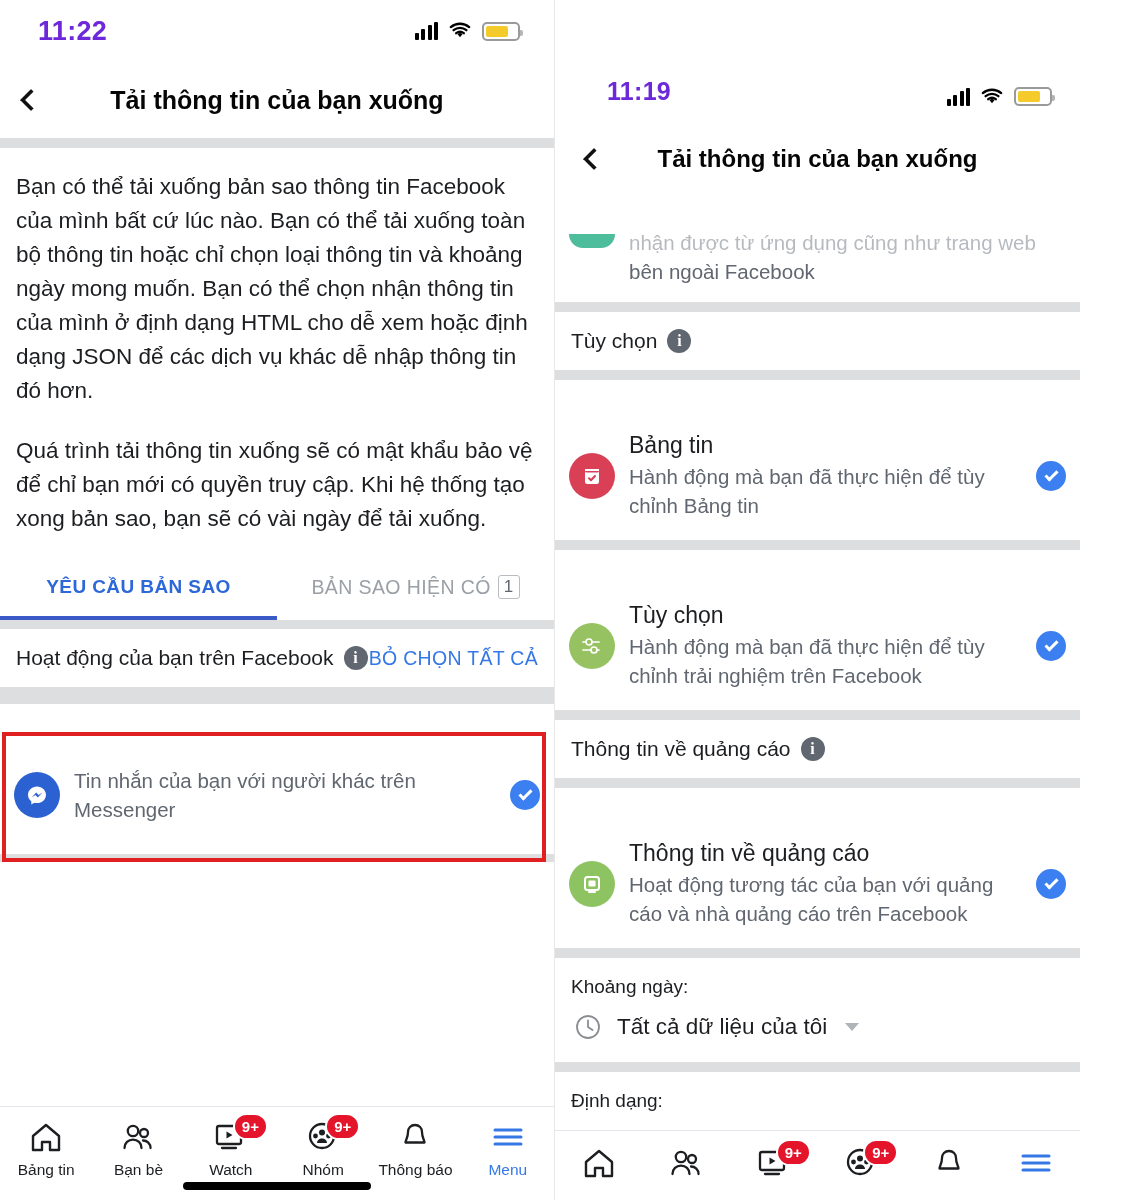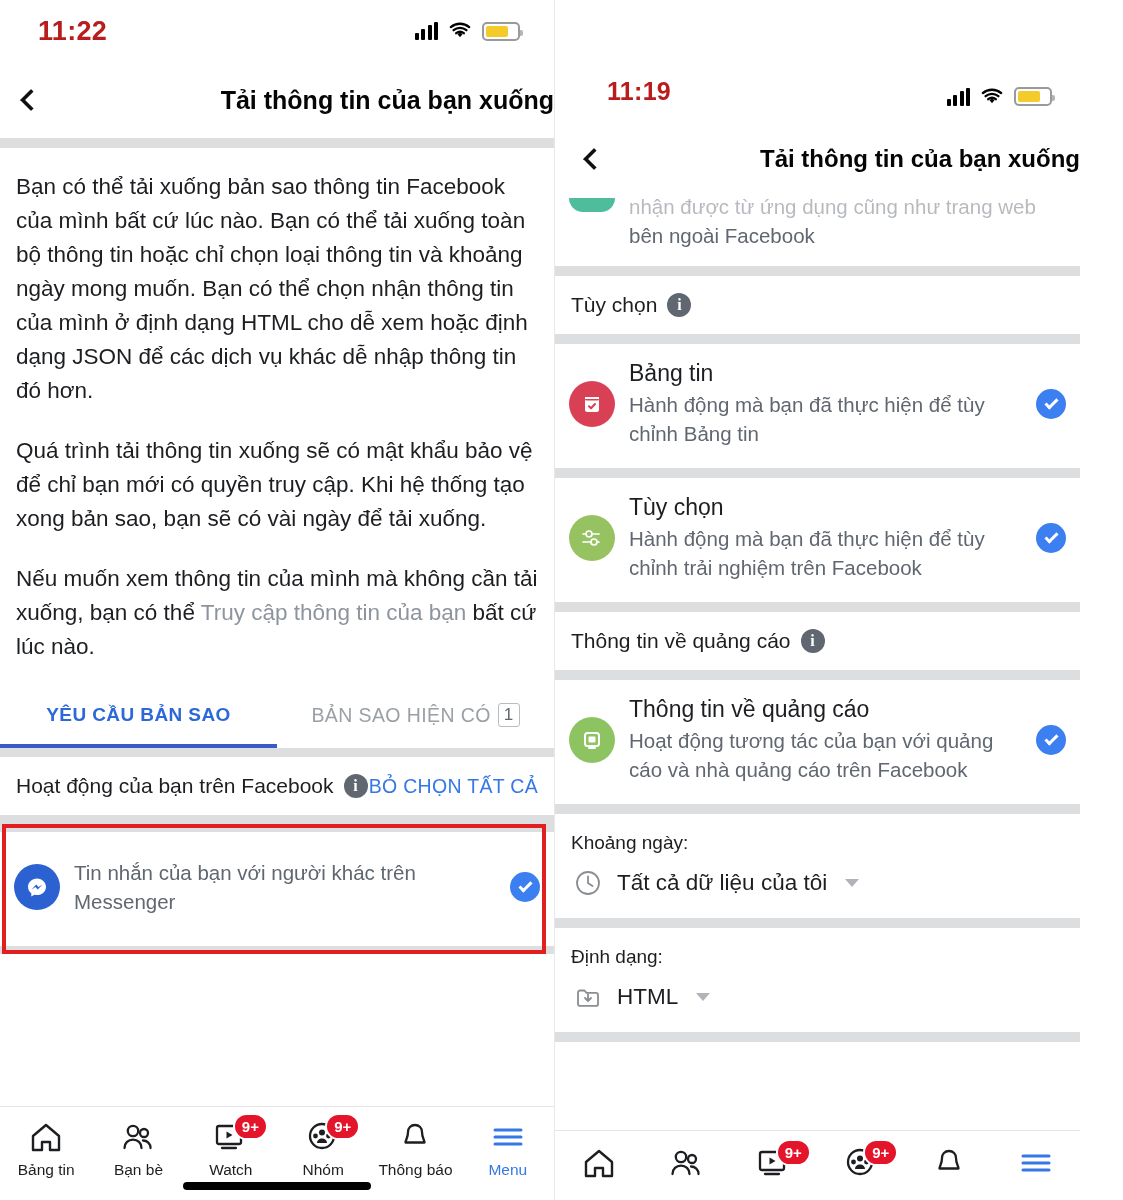--- a/index.html
+++ b/index.html
@@ -25,21 +25,21 @@
   }
 
   
   .statusbar {
     display: flex; align-items: center; justify-content: space-between;
     padding: 0 30px;
     flex: 0 0 auto;
   }
   .statusbar.left-sb { height: 62px; padding: 0 34px 0 38px; }
   .statusbar.right-sb { height: 120px; padding: 0 28px 0 52px; align-items:flex-end; padding-bottom: 14px;}
-  .clock { font-size: 27px; font-weight: bold; color: #b91c1c; letter-spacing: .3px; }
+  .clock { font-size: 27px; font-weight: bold; color: #6d28d9; letter-spacing: .3px; }
   .right-sb .clock { font-size: 25px; }
   .sb-icons { display: flex; align-items: center; gap: 10px; }
 
   .sig { display: flex; align-items: flex-end; gap: 2.5px; height: 18px; }
   .sig i { display: block; width: 4px; background: #000; border-radius: 1px; }
   .sig i:nth-child(1){height:7px}
   .sig i:nth-child(2){height:11px}
   .sig i:nth-child(3){height:15px}
   .sig i:nth-child(4){height:18px; background:#000}
 
@@ -66,21 +66,21 @@
     cursor:pointer;
   }
   .phone-right .back-btn { width: 78px; }
   .chev {
     width: 16px; height: 16px;
     border-left: 4px solid #111; border-bottom: 4px solid #111;
     transform: rotate(45deg); border-radius: 1px;
   }
   .nav-title {
     font-size: 25px; font-weight: bold; color: #050505;
-    position: absolute; left: 0; right: 0; text-align: right;
+    position: absolute; left: 0; right: 0; text-align: center;
     pointer-events: none;
   }
   .phone-right .nav-title { font-size: 24px; }
 
   .gap { background: #dcdedf; flex: 0 0 auto; }
 
   
   .content { flex: 1 1 auto; overflow: hidden; position: relative; }
 
   .intro { padding: 22px 16px 14px 16px; background:#fff;}
@@ -115,21 +115,21 @@
   .info-i {
     width: 24px; height:24px; border-radius:50%; background:#606770; color:#fff;
     font-size: 16px; font-weight:bold; display:flex; align-items:center; justify-content:center;
     font-family:"Liberation Serif", serif;
   }
   .act-link { color:#3578e5; font-size:19.5px; letter-spacing:.3px; cursor:pointer;}
 
   
   .item {
     display:flex; align-items:center; background:#fff; padding: 14px 14px 14px 14px;
-    gap: 14px; position:relative;
+    gap: 14px; position:relative;margin-top:36px;
   }
   .item .ico {
     width: 46px; height:46px; border-radius:50%; flex:0 0 auto;
     display:flex; align-items:center; justify-content:center;
   }
   .item .body { flex:1 1 auto; min-width:0; }
   .item .t { font-size: 23px; color:#1c1e21; margin-bottom: 3px; }
   .item .d { font-size: 20.5px; line-height: 29px; color:#606770; }
   .check {
     width: 30px; height:30px; border-radius:50%; background:#3b7ff0; flex:0 0 auto;
@@ -208,21 +208,20 @@
         </div>
       <div class="nav-title">Tải thông tin của bạn xuống</div>
     </div>
 
     <div class="gap" style="height:10px"></div>
 
     <div class="content">
       <div class="intro">
         <p>Bạn có thể tải xuống bản sao thông tin Facebook của mình bất cứ lúc nào. Bạn có thể tải xuống toàn bộ thông tin hoặc chỉ chọn loại thông tin và khoảng ngày mong muốn. Bạn có thể chọn nhận thông tin của mình ở định dạng HTML cho dễ xem hoặc định dạng JSON để các dịch vụ khác dễ nhập thông tin đó hơn.</p>
         <p>Quá trình tải thông tin xuống sẽ có mật khẩu bảo vệ để chỉ bạn mới có quyền truy cập. Khi hệ thống tạo xong bản sao, bạn sẽ có vài ngày để tải xuống.</p>
-        <p><span>Nếu muốn xem thông tin của mình mà không cần tải xuống, bạn có thể </span><span class="link">Truy cập thông tin của bạn</span><span> bất cứ lúc nào.</span></p>
       </div>
 
       <div class="tabs">
         <div class="tab active">
             <span>YÊU CẦU BẢN SAO</span>
           </div>
         <div class="tab inactive">
             <span>BẢN SAO HIỆN CÓ</span>
             <span class="badge-sq">1</span>
           </div>

